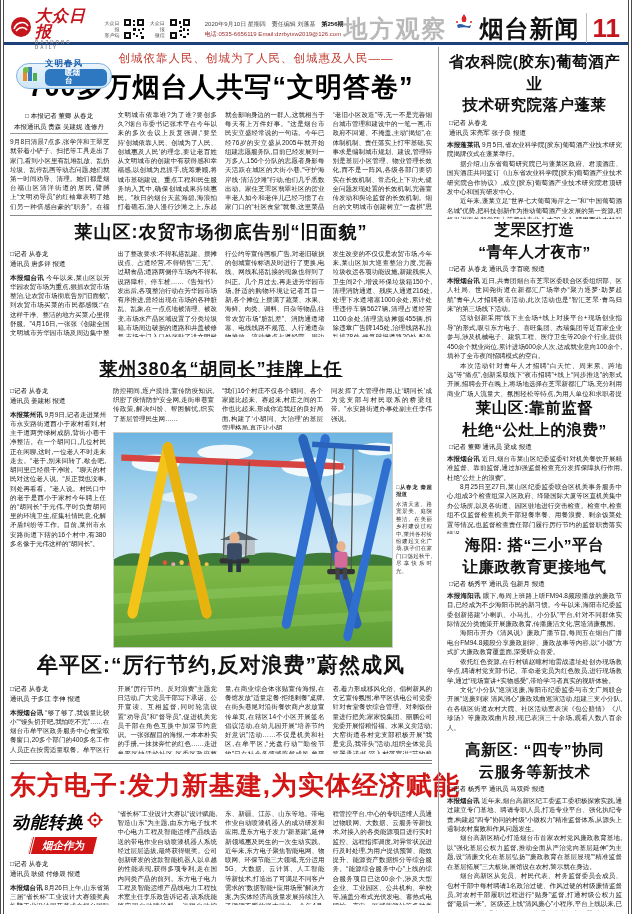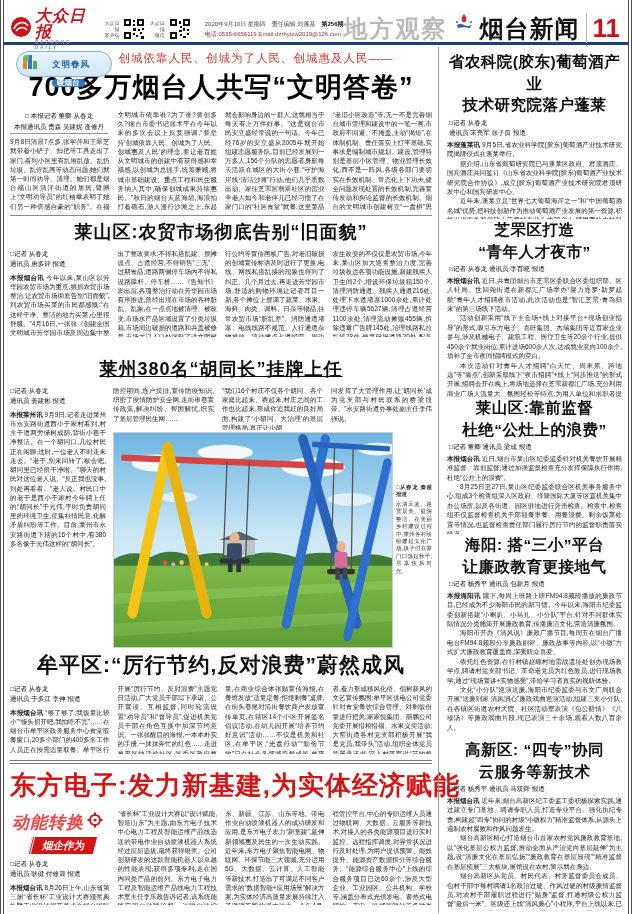--- a/index.html
+++ b/index.html
@@ -35,25 +35,25 @@
   
   h2.head { text-align:center; font-weight:bold; color:#111; letter-spacing:1px; }
   .cols { display:flex; gap:8px; overflow:hidden; }
   .col { flex:1; font-size:6.5px; line-height:1.42; text-align:justify; color:#222; overflow:hidden; }
   .byline { font-size:6.5px; line-height:1.6; margin-bottom:3px; color:#111; }
   b.lead { font-weight:bold; }
   .h-rule { border-top:1px solid #8a8a8a; margin:5px 0 4px 0; }
   .d-rule { border-top:1px solid #777; border-bottom:1px solid #777; height:4px; margin:6px 0 4px 0; }
   
   .sec-a-head { position:relative; padding-top:2px; }
-  .badge-wk { position:absolute; left:6px; top:2px; width:96px; height:26px; border:1px solid #7fb2dd;
-    border-radius:13px; background:linear-gradient(#eaf4fc,#cfe6f7); display:flex; align-items:flex-start; gap:13px; padding:1px 4px; }
+  .badge-wk { position:absolute; left:6px; top:14px; width:96px; height:26px; border:1px solid #7fb2dd;
+    border-radius:13px; background:linear-gradient(#eaf4fc,#cfe6f7); display:flex; align-items:flex-end; gap:6px; padding:1px 4px; }
   .badge-wk .t { line-height:1.1; }
   .badge-wk .t .r1 { font-size:8.5px; font-weight:bold; color:#1d5fa8; letter-spacing:1px; }
-  .badge-wk .t .r2 { display:inline-block; font-size:7.5px; font-weight:bold; color:#fff; background:#2e78c2; border-radius:5px; padding:0 5px; }
+  .badge-wk .t .r2 { display:inline-block; font-size:7.5px; font-weight:bold; color:#fff; background:#2e78c2; border-radius:5px; padding:0 20px; }
   .kicker { text-align:center; font-size:11.5px; color:#c03a30; letter-spacing:1px; padding-left:70px; }
   .sec-a h1 { text-align:center; font-size:27px; font-weight:bold; letter-spacing:1px; color:#000; margin:3px 0 5px 0; }
   .byline-a { font-size:6.5px; line-height:1.7; text-align:center; border-bottom:1px solid #999; display:inline-block; padding:0 4px 1px 4px; margin-bottom:3px; }
   .sec-a .cols { height:100px; }
   
   .sec-b h2 { font-size:18px; margin:2px 0 5px 0; }
   .sec-b .cols { height:88px; }
   
   .sec-c h2 { font-size:18px; margin:20px 0 5px 0;text-decoration:underline; }
   .c-row { display:flex; gap:7px; height:262px; overflow:hidden; }
@@ -65,21 +65,21 @@
   .photo svg { display:block; width:100%; height:100%; }
   .caption { width:36px; flex:none; font-size:5.5px; line-height:1.35; color:#333; padding-top:52px; text-align:justify; overflow:hidden; }
   .caption .cb { font-weight:bold; display:block; margin-bottom:2px; }
   
   .sec-d h2 { font-size:21px; margin:3px 0 5px 0; }
   .sec-d .cols { height:70px; }
   
   .sec-e h1 { font-size:26px; font-weight:bold; color:#d21616; letter-spacing:1px; margin:4px 0 6px 0; white-space:nowrap; }
   .sec-e .cols { height:96px; }
   .badge-dn { width:118px; margin:2px 0 5px 2px; }
-  .badge-dn .r1 { display:flex; align-items:center; gap:3px; font-size:17px; font-weight:bold; font-style:italic; color:#ef4444; letter-spacing:1px; }
+  .badge-dn .r1 { display:flex; align-items:center; gap:3px; font-size:17px; font-weight:bold; font-style:italic; color:#000000; letter-spacing:1px; }
   .badge-dn .r2 { display:inline-block; margin:2px 0 0 18px; background:#d21616; color:#fff; font-weight:bold; font-size:10.5px;
     padding:1px 10px; transform:skewX(-14deg); border-left:3px double #fff; }
   
   .s-art { overflow:hidden; }
   .s-art h3 { text-align:center; font-size:15.5px; font-weight:bold; line-height:1.4; color:#111; letter-spacing:0.5px; }
   .s-art .byline { text-align:left; margin:2px 0 1px 2px; }
   .s-art p { font-size:6.5px; line-height:1.45; text-align:justify; text-indent:2em; color:#222; }
   .s-art p.first { text-indent:0; }
   .s-art p.first .pi { text-indent:2em; display:inline; }
 </style>

